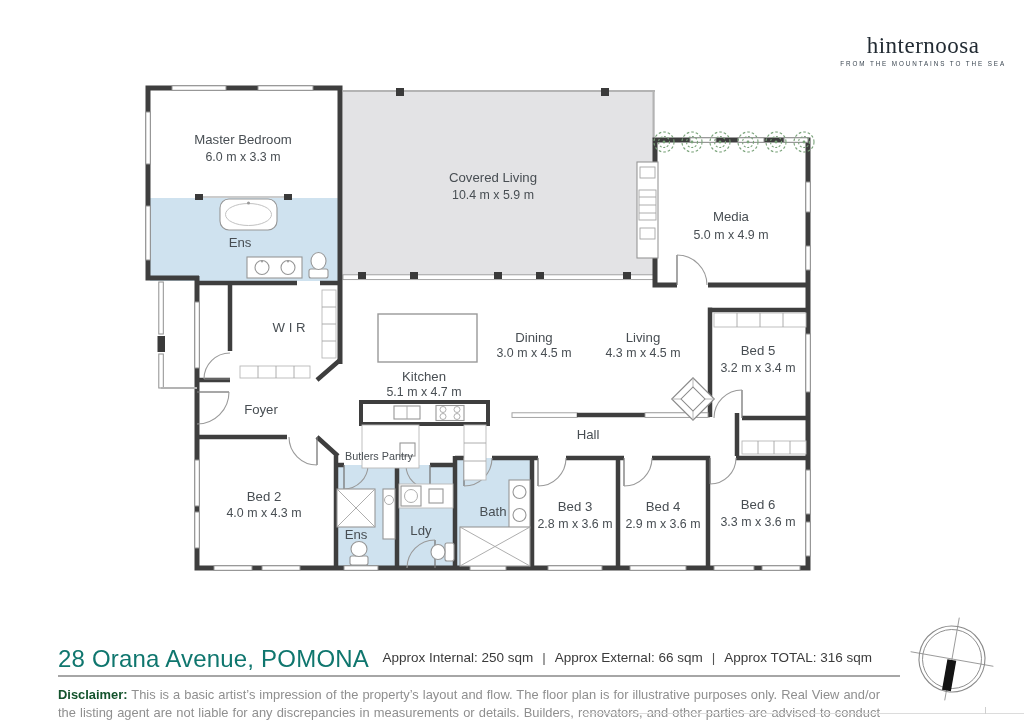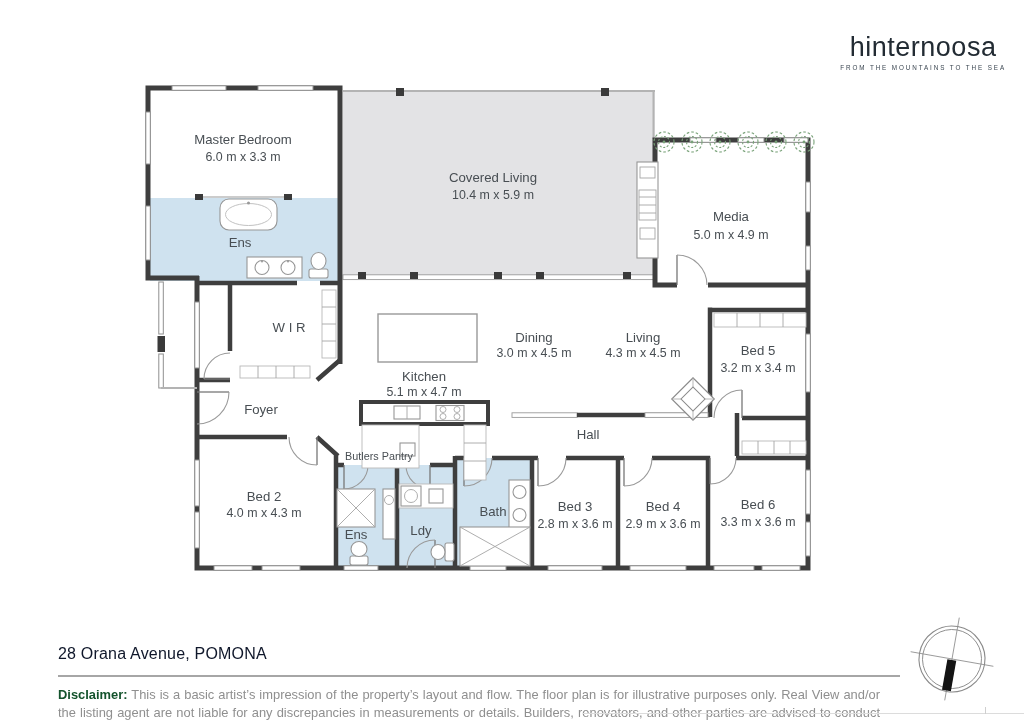--- a/index.html
+++ b/index.html
@@ -1,24 +1,24 @@
 <!DOCTYPE html>
 <html><head>
 <meta charset="utf-8">
 <style>
   html,body{margin:0;padding:0;background:#fff;}
   .page{position:relative;width:1024px;height:725px;background:#fff;overflow:hidden;
         font-family:"Liberation Sans",sans-serif;}
   .abs{position:absolute;}
   
   .logo{top:34px;right:18px;text-align:center;}
-  .logo-name{font-family:Liberation Sans, sans-serif;font-size:27px;color:#222b33;letter-spacing:.5px;line-height:1;}
+  .logo-name{font-family:Liberation Serif, serif;font-size:23px;color:#222b33;letter-spacing:.5px;line-height:1;}
   .logo-tag{margin-top:3px;font-size:6.3px;letter-spacing:1.9px;color:#3a4550;}
   
-  .address{left:58px;top:645px;font-size:16px;color:#0f172a;letter-spacing:.2px;}
+  .address{left:58px;top:645px;font-size:24px;color:#0f766e;letter-spacing:.2px;}
   .stats{right:152px;top:650px;font-size:13.5px;color:#3b3b3b;white-space:nowrap;}
   .stats .sep{margin:0 9px;color:#555;}
   .divider{left:58px;top:675px;width:842px;height:2px;background:#a6a6a6;}
   .disclaimer{left:58px;top:686px;width:822px;font-size:12.9px;line-height:1.36;color:#8f8f8f;text-align:justify;}
   .disclaimer b{font-weight:bold;color:#14532d;}
   .edge-line{left:583px;top:713px;width:441px;height:1px;background:#dcdcdc;}
   .edge-tick{left:985px;top:707px;width:1px;height:7px;background:#cfcfcf;}
   
   .wall{stroke:#3e3e3e;fill:none;stroke-width:5;}
   .wall2{stroke:#3e3e3e;fill:none;stroke-width:4.5;}
@@ -329,17 +329,20 @@
 
     <g transform="translate(952,659) rotate(10)">
       <circle class="compass" r="33" stroke-width="1.1"></circle>
       <circle class="compass" r="29.5" stroke-width=".9"></circle>
       <path class="compass" d="M0,-42 L0,42 M-42,0 L42,0" stroke-width=".8"></path>
       <rect x="-4.5" y="1" width="9" height="31" fill="#141414"></rect>
     </g>
   </svg>
 
   <div class="abs address">28 Orana Avenue, POMONA</div>
+  <div class="abs stats">
+    <span>Approx Internal: 250 sqm</span><span class="sep">|</span><span>Approx External: 66 sqm</span><span class="sep">|</span><span>Approx TOTAL: 316 sqm</span>
+  </div>
   <div class="abs divider"></div>
   <div class="abs disclaimer"><b>Disclaimer:</b> <span>This is a basic artist’s impression of the property’s layout and flow. The floor plan is for illustrative purposes only. Real View and/or the listing agent are not liable for any discrepancies in measurements or details. Builders, renovators, and other parties are advised to conduct their own due diligence to verify measurements and any other relevant information.</span></div>
   <div class="abs edge-line"></div>
   <div class="abs edge-tick"></div>
 </div>
 
 </body></html>

